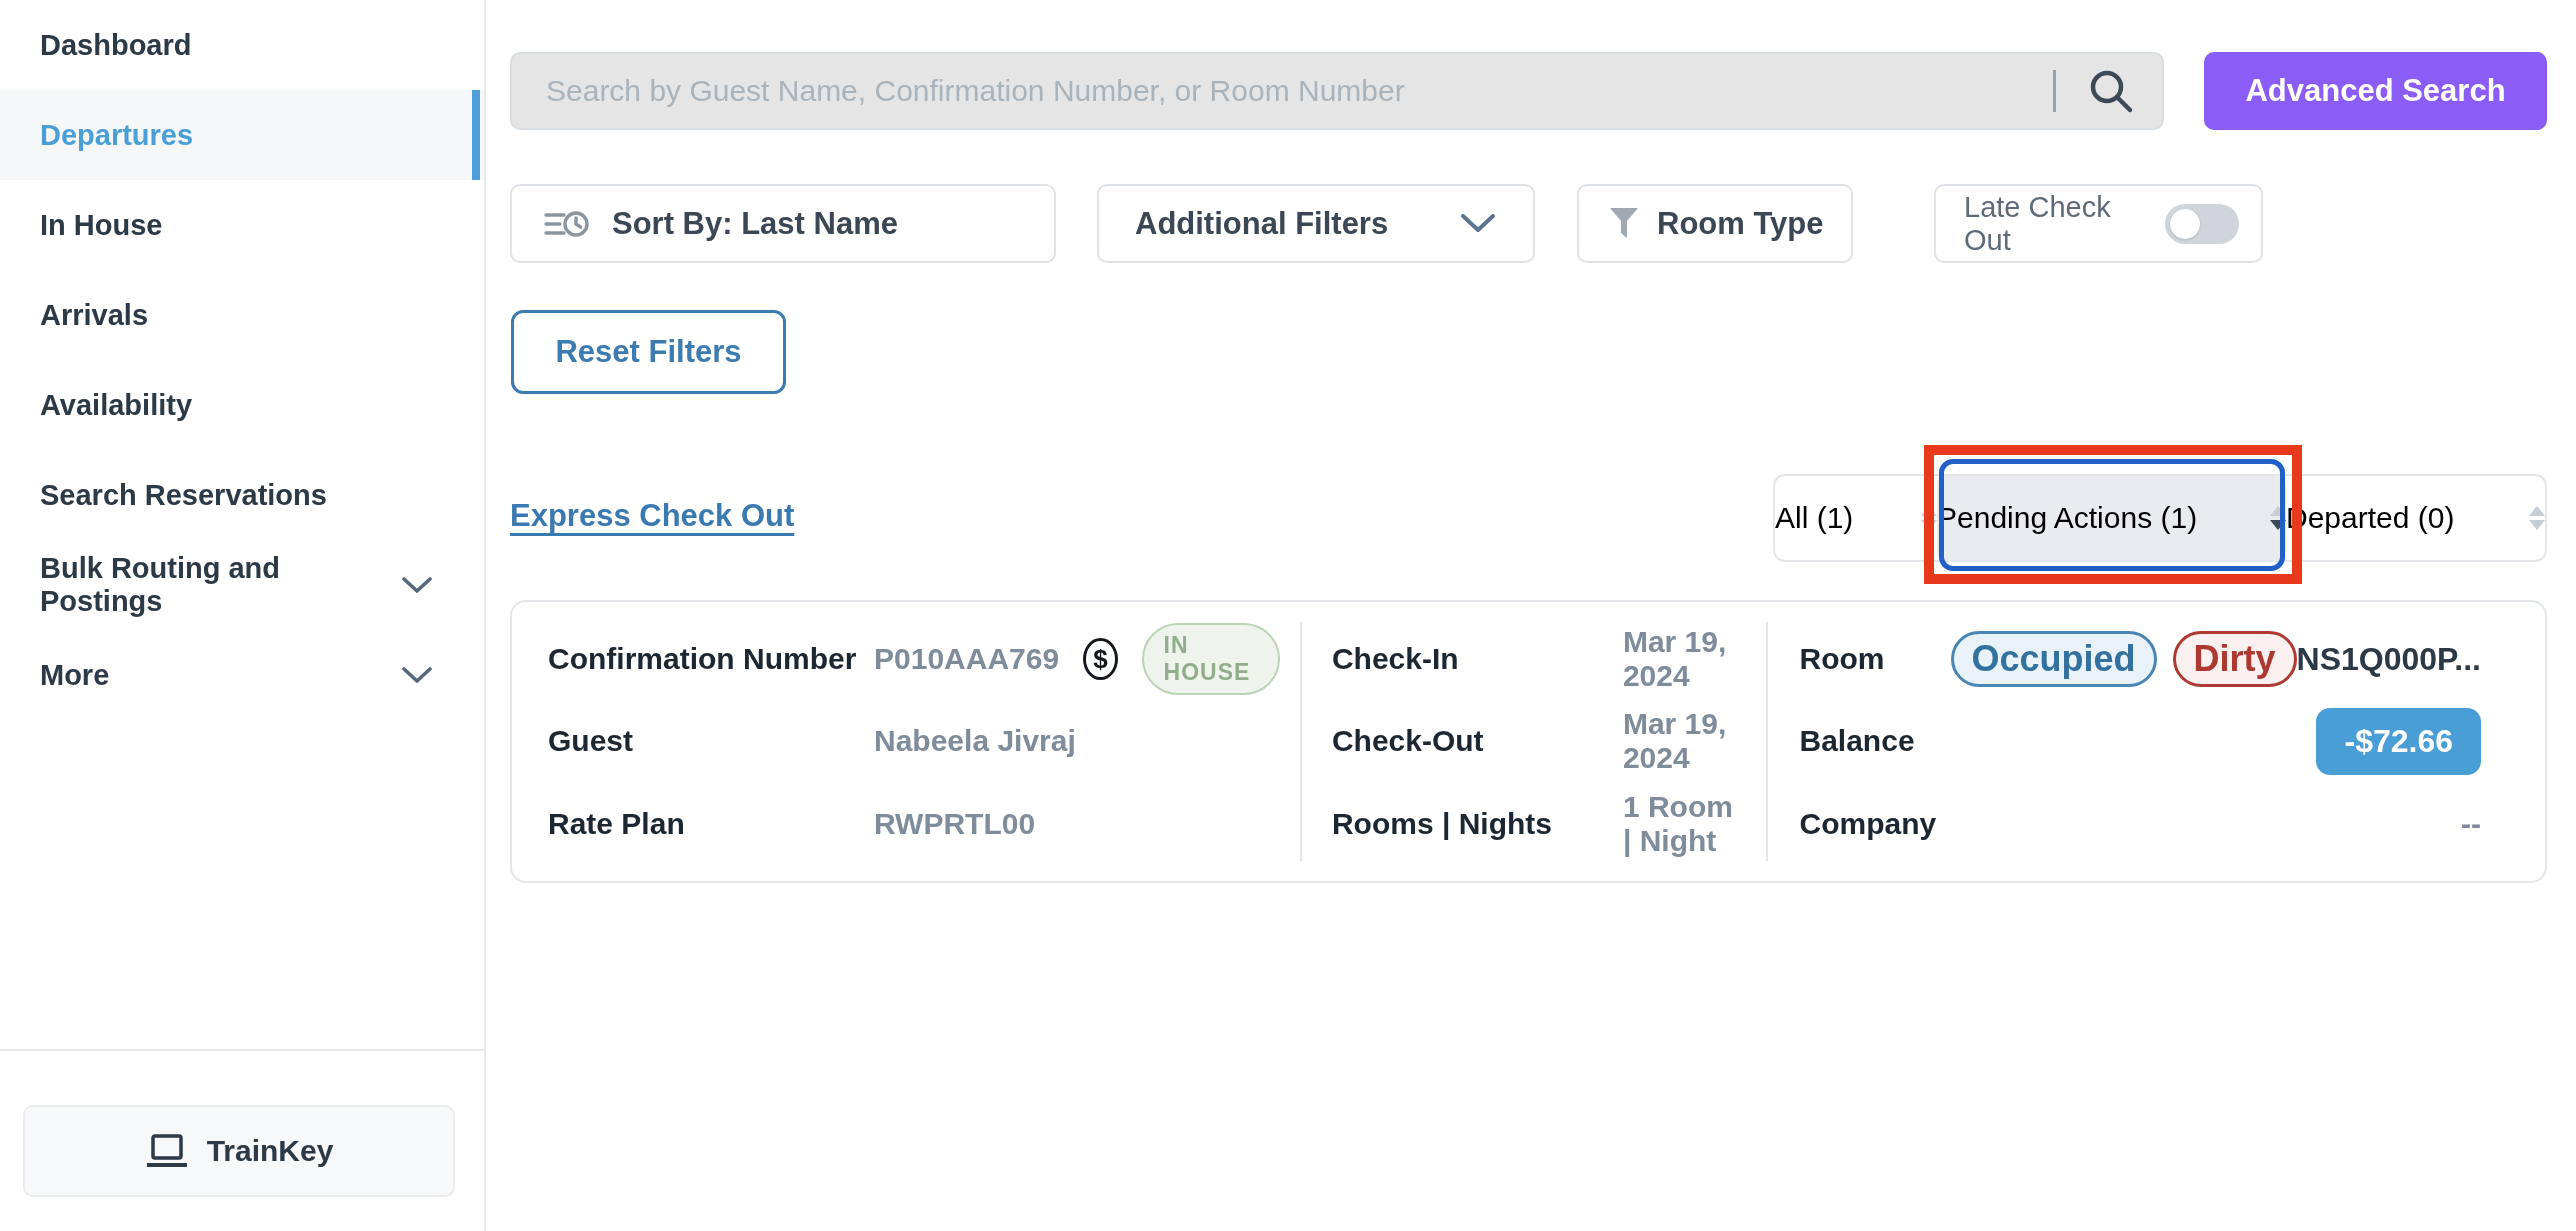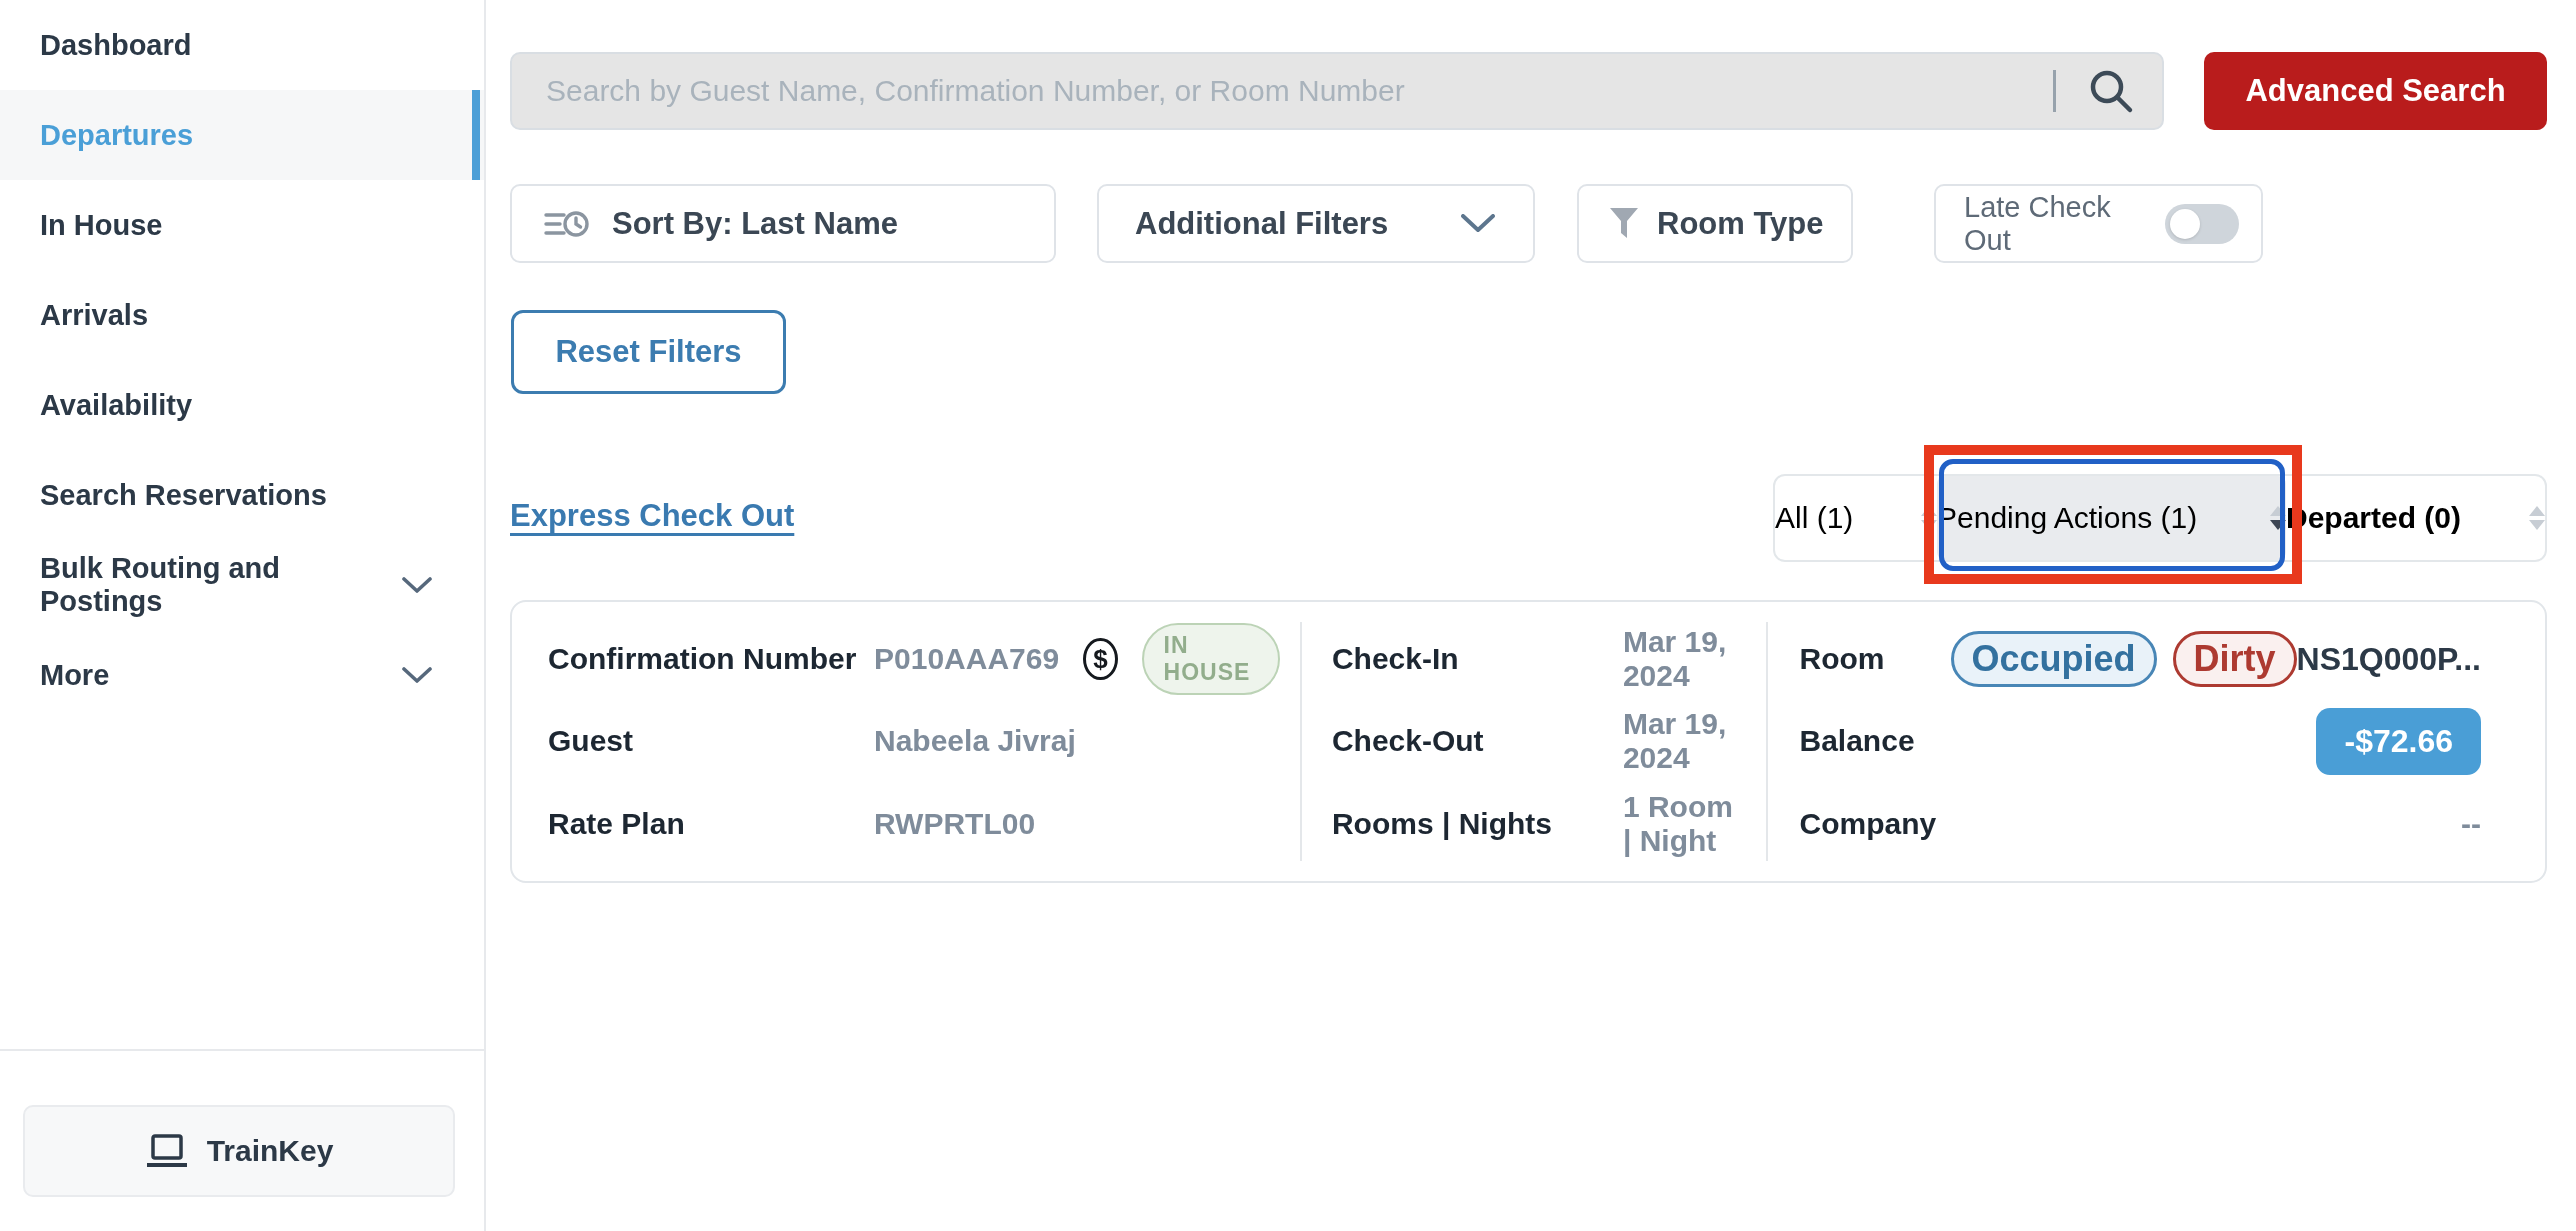--- a/index.html
+++ b/index.html
@@ -25,21 +25,21 @@
     gap:18px;font-size:30px;font-weight:600;color:#2c3947;box-sizing:border-box;cursor:pointer;}
 
   
   .search-box{position:absolute;left:510px;top:52px;width:1654px;height:78px;border:2px solid #d9dee3;
     border-radius:10px;box-sizing:border-box;display:flex;align-items:center;background:#e5e5e5;}
   .search-input{flex:1;border:none;outline:none;font-size:30px;color:#2c3947;padding:0 0 0 34px;
     font-family:inherit;background:transparent;}
   .search-input::placeholder{color:#a9b3bc;}
   .search-divider{width:3px;height:42px;background:#97a2ac;margin-right:30px;flex-shrink:0;}
   .search-icon{margin-right:26px;display:flex;align-items:center;cursor:pointer;}
-  .advanced-btn{position:absolute;left:2204px;top:52px;width:343px;height:78px;background:#b91c1c;
+  .advanced-btn{position:absolute;left:2204px;top:52px;width:343px;height:78px;background:#8b5cf6;
     border:none;border-radius:10px;color:#fff;font-size:31px;font-weight:600;display:flex;
     align-items:center;justify-content:center;font-family:inherit;cursor:pointer;}
 
   
   .filter-box{position:absolute;top:184px;height:79px;border:2px solid #dfe3e8;border-radius:10px;
     box-sizing:border-box;display:flex;align-items:center;background:#fff;font-size:31px;
     font-weight:600;color:#3b4754;cursor:pointer;}
   .fb-sort{left:510px;width:546px;padding-left:32px;gap:22px;}
   .fb-additional{left:1097px;width:438px;padding:0 38px 0 36px;justify-content:space-between;}
   .fb-roomtype{left:1577px;width:276px;padding-left:30px;gap:18px;}
@@ -55,21 +55,21 @@
 
   
   .express-link{position:absolute;left:510px;top:498px;font-size:31px;font-weight:700;color:#3a7ab0;
     text-decoration:underline;text-decoration-thickness:3px;text-underline-offset:7px;cursor:pointer;}
   .tab-bar{position:absolute;left:1773px;top:474px;width:774px;height:88px;background:#fff;
     border:2px solid #e3e7ea;border-radius:12px;box-sizing:border-box;display:flex;z-index:1;}
   .tab{display:flex;align-items:center;justify-content:space-between;gap:16px;font-size:30px;
     color:#000000;cursor:pointer;}
   .tab-all{width:162px;}
   .tab-pending{width:349px;background:#e9ebee;border-radius:8px;}
-  .tab-departed{flex:1;font-weight:bold;}
+  .tab-departed{flex:1;}
   .caret-stack{display:flex;flex-direction:column;gap:4px;}
   .caret-up{width:0;height:0;border-left:8px solid transparent;border-right:8px solid transparent;
     border-bottom:10px solid #c7cdd4;}
   .caret-down{width:0;height:0;border-left:8px solid transparent;border-right:8px solid transparent;
     border-top:10px solid #c7cdd4;}
   .caret-down.dark{border-top-color:#3d4654;}
   .blue-outline{position:absolute;left:1939px;top:459px;width:346px;height:112px;
     border:5px solid #2160c6;border-radius:14px;box-sizing:border-box;z-index:3;pointer-events:none;}
   .red-box{position:absolute;left:1924px;top:445px;width:378px;height:139px;
     border:10px solid #e8391d;box-sizing:border-box;z-index:4;pointer-events:none;}

